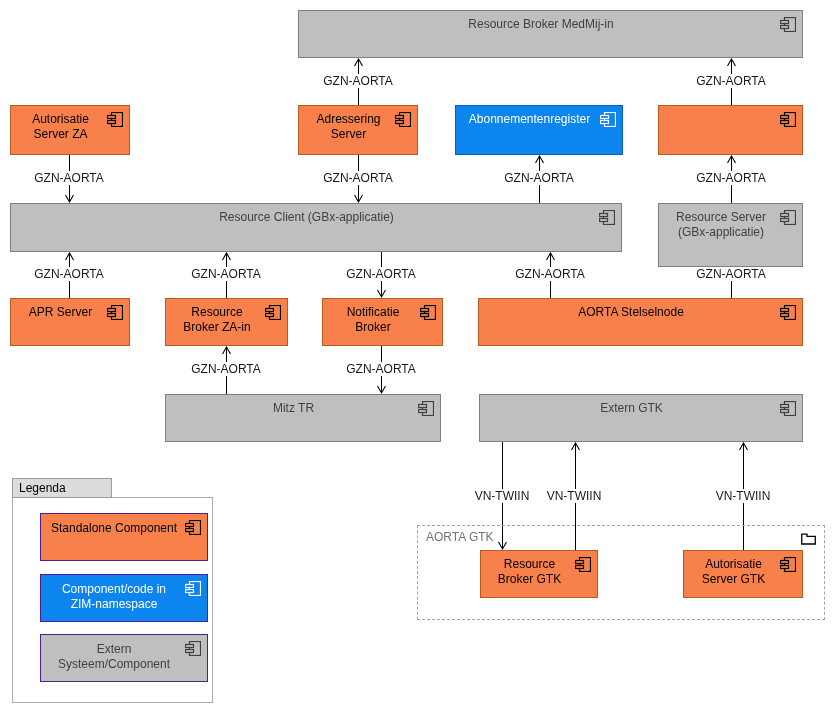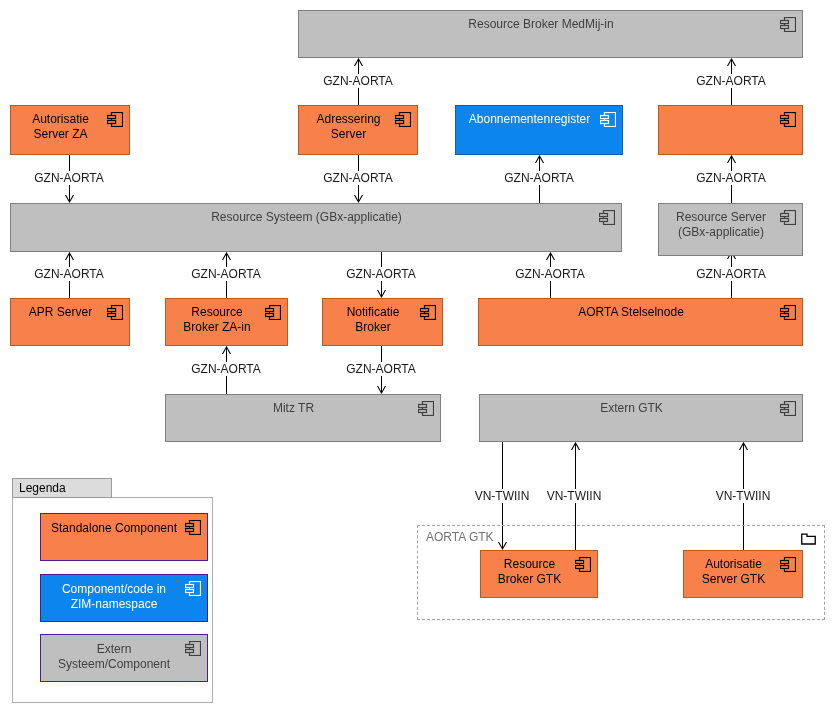--- a/index.html
+++ b/index.html
@@ -105,28 +105,28 @@
           </svg></span>
       </div>
       <div class="node standalone" style="left: 658px; top: 105px; width: 145px; height: 50px;">
         <span class="comp-icon-slot"><svg width="16" height="15" viewBox="0 0 16 15">
             <rect class="body" x="4.5" y="0.5" width="11" height="14"></rect>
             <rect class="tab" x="0.5" y="3.5" width="8" height="3"></rect>
             <rect class="tab" x="0.5" y="8.5" width="8" height="3"></rect>
           </svg></span>
       </div>
       <div class="node extern" style="left: 10px; top: 203px; width: 612px; height: 49px;">
-        <span class="nlabel">Resource Systeem (GBx-applicatie)</span>
-        <span class="comp-icon-slot"><svg width="16" height="15" viewBox="0 0 16 15">
-            <rect class="body" x="4.5" y="0.5" width="11" height="14"></rect>
-            <rect class="tab" x="0.5" y="3.5" width="8" height="3"></rect>
-            <rect class="tab" x="0.5" y="8.5" width="8" height="3"></rect>
-          </svg></span>
-      </div>
-      <div class="node extern" style="left: 658px; top: 203px; width: 145px; height: 53px;">
+        <span class="nlabel">Resource Client (GBx-applicatie)</span>
+        <span class="comp-icon-slot"><svg width="16" height="15" viewBox="0 0 16 15">
+            <rect class="body" x="4.5" y="0.5" width="11" height="14"></rect>
+            <rect class="tab" x="0.5" y="3.5" width="8" height="3"></rect>
+            <rect class="tab" x="0.5" y="8.5" width="8" height="3"></rect>
+          </svg></span>
+      </div>
+      <div class="node extern" style="left: 658px; top: 203px; width: 145px; height: 64px;">
         <span class="nlabel">Resource Server
 (GBx-applicatie)</span>
         <span class="comp-icon-slot"><svg width="16" height="15" viewBox="0 0 16 15">
             <rect class="body" x="4.5" y="0.5" width="11" height="14"></rect>
             <rect class="tab" x="0.5" y="3.5" width="8" height="3"></rect>
             <rect class="tab" x="0.5" y="8.5" width="8" height="3"></rect>
           </svg></span>
       </div>
       <div class="node standalone" style="left: 10px; top: 298px; width: 120px; height: 48px;">
         <span class="nlabel">APR Server</span>

